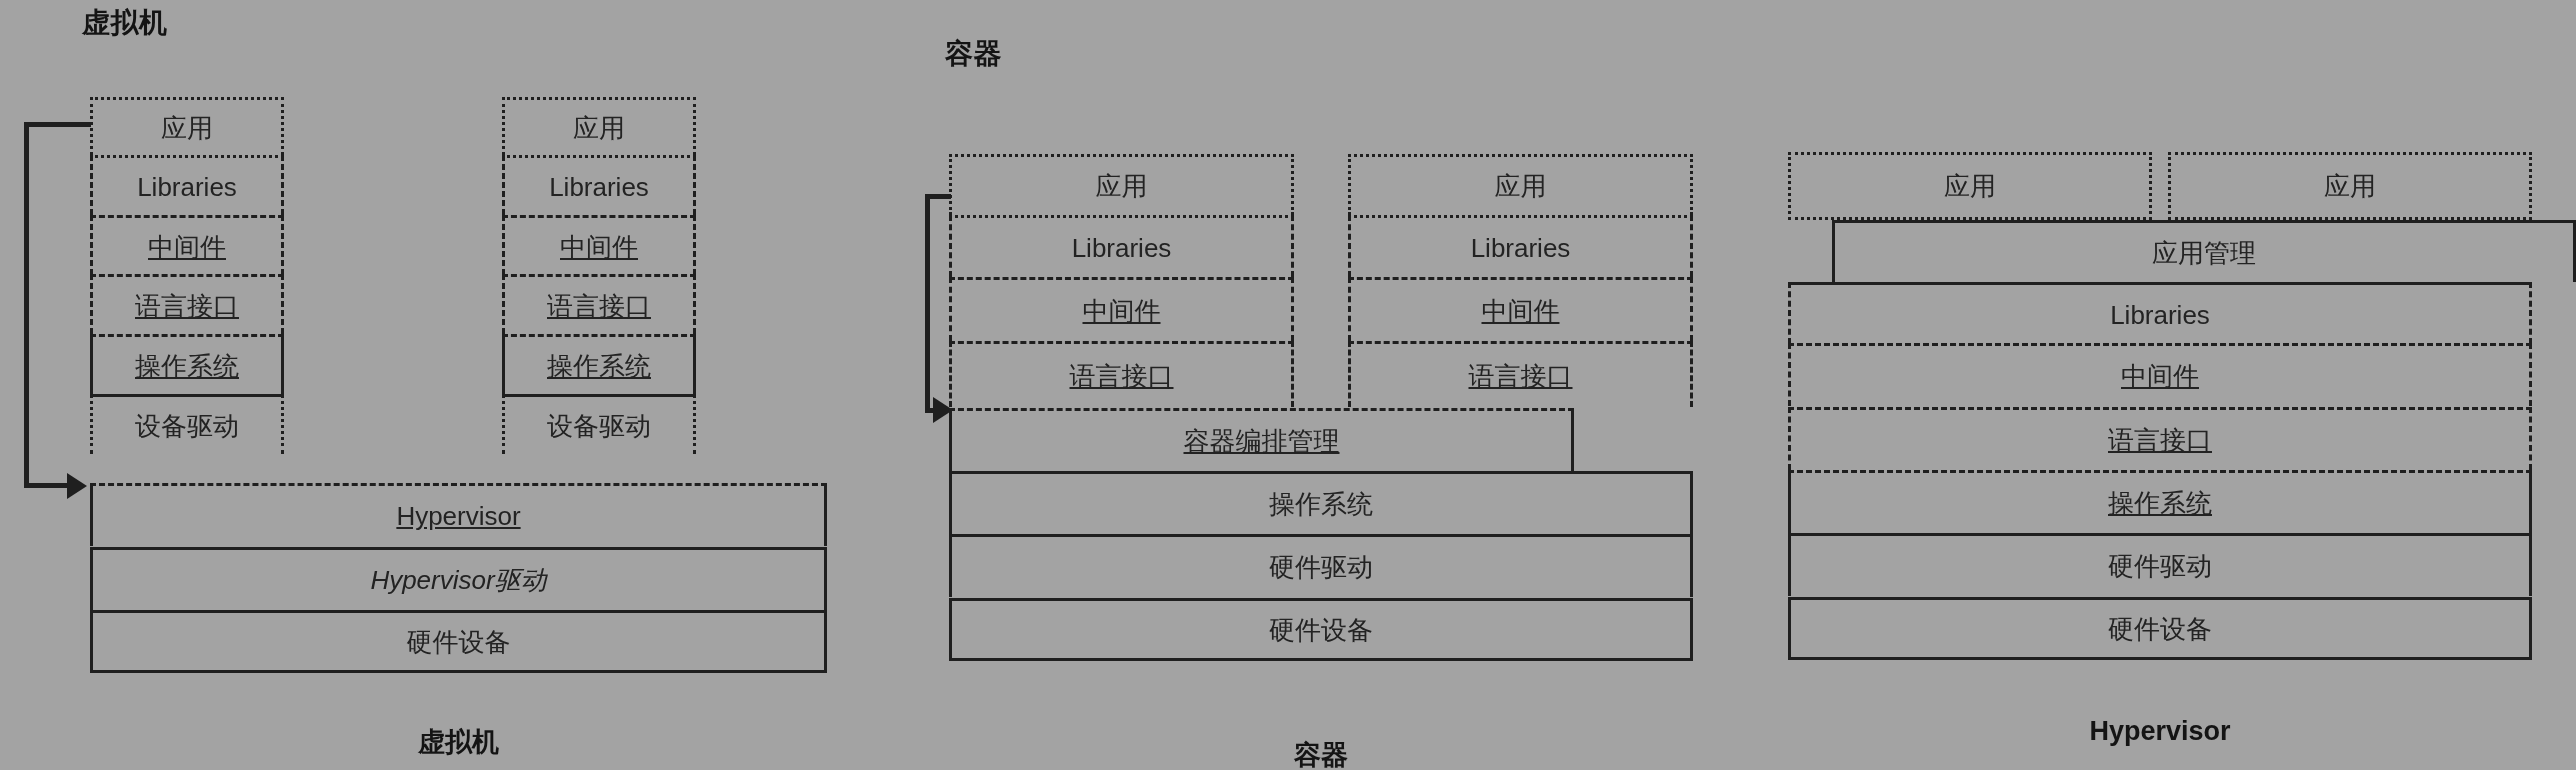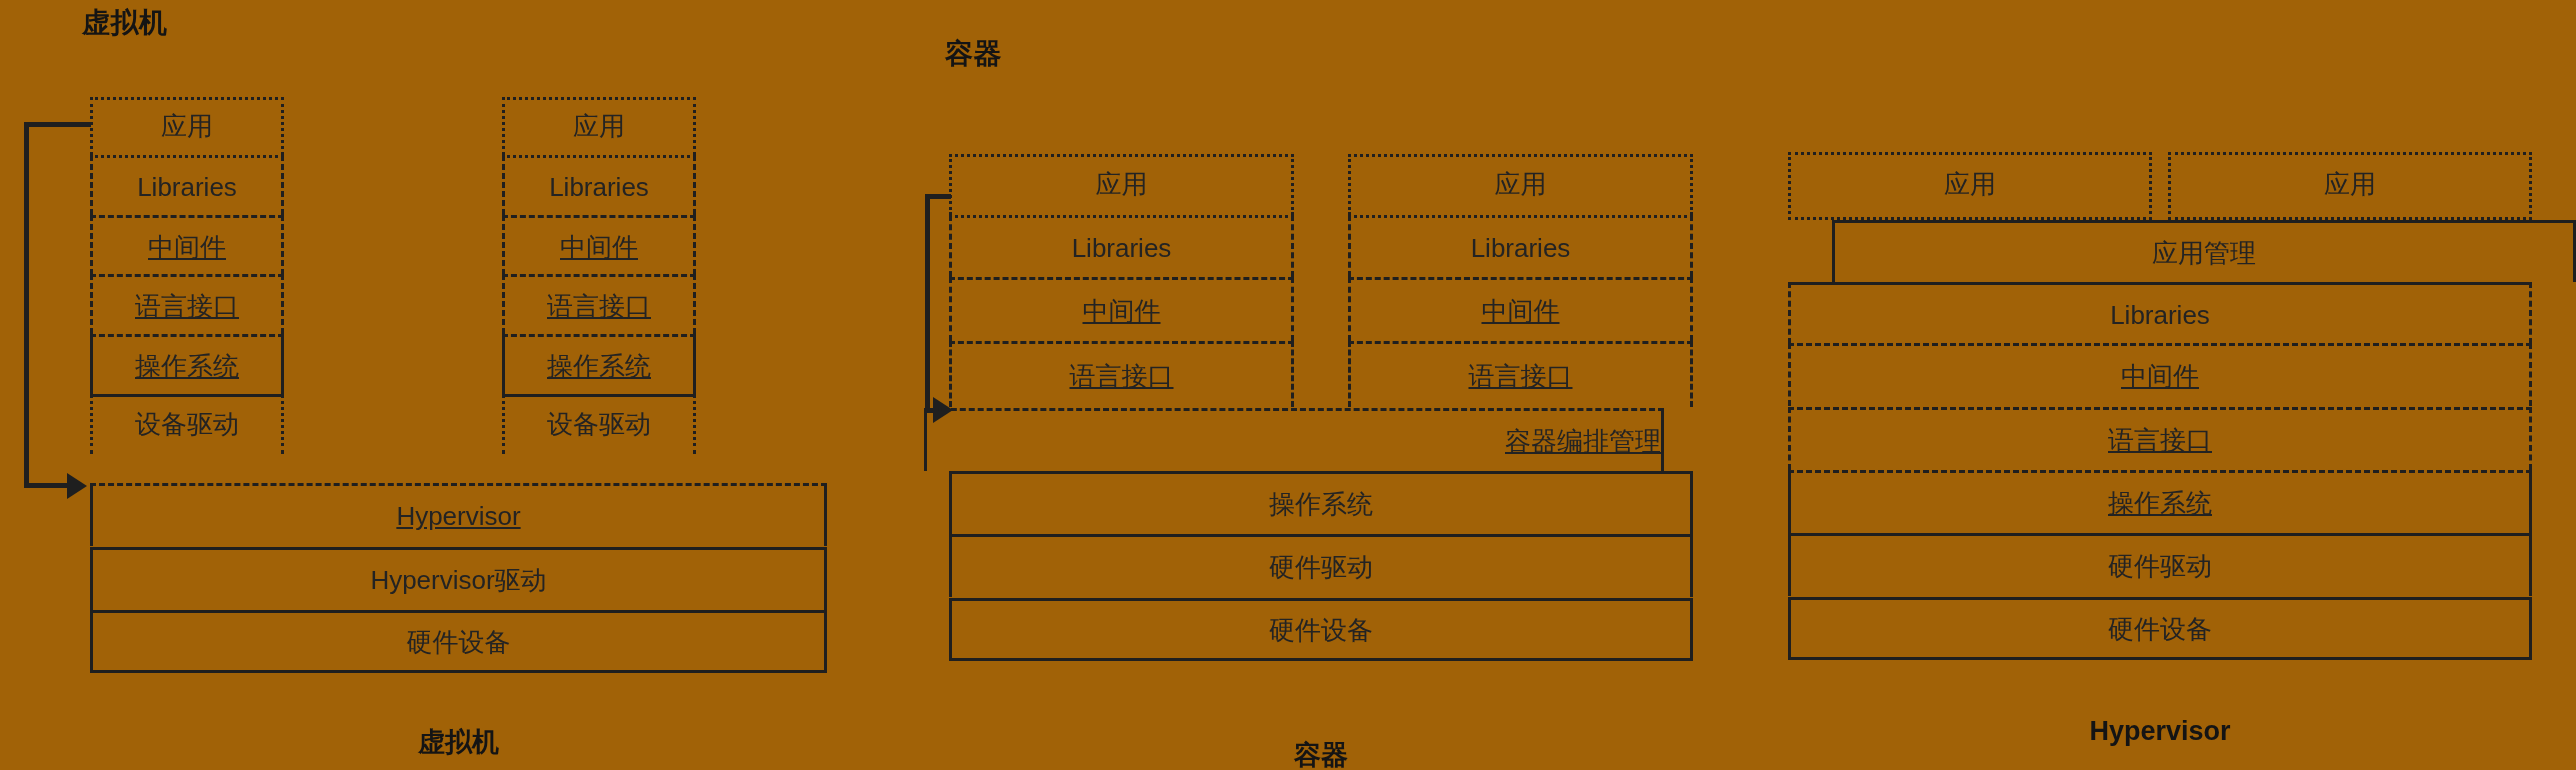--- a/index.html
+++ b/index.html
@@ -5,21 +5,21 @@
   html,body{margin:0;padding:0;background:#ffffff;}
   body{
     font-family:"Liberation Sans","DejaVu Sans",sans-serif;
     color:#1a1a1a;
     -webkit-font-smoothing:antialiased;
   }
   #canvas{
     position:relative;
     width:2576px;
     height:770px;
-    background:#a16207;
+    background:#a3a3a3;
     overflow:hidden;
   }
 
   
   .col-title{
     position:absolute;
     font-size:28px;
     font-weight:bold;
     letter-spacing:0.5px;
     white-space:nowrap;
@@ -45,21 +45,21 @@
     line-height:1;
     color:#232323;
     background:transparent;
     white-space:nowrap;
   }
   .cell span{pointer-events:none;}
 
   
   .b-solid-lr{border-left:3.7px solid #1f1f1f;border-right:3.7px solid #1f1f1f;}
   .b-dash-lr {border-left:3.7px dashed #1f1f1f;border-right:3.7px dashed #1f1f1f;}
-  .b-dot-lr  {border-left:3.7px dotted #1f1f1f;border-right:3.7px dotted #1f1f1f;font-family:Liberation Mono, monospace;}
+  .b-dot-lr  {border-left:3.7px dotted #1f1f1f;border-right:3.7px dotted #1f1f1f;}
 
   .b-solid-t{border-top:3.7px solid #1f1f1f;}
   .b-dash-t {border-top:3.7px dashed #1f1f1f;text-decoration:underline;}
   .b-dot-t  {border-top:3.7px dotted #1f1f1f;}
 
   .b-solid-b{border-bottom:3.7px solid #1f1f1f;}
   .b-dot-b  {border-bottom:3.7px dotted #1f1f1f;}
 
   
   .conn{position:absolute;background:#1f1f1f;}
@@ -117,21 +117,21 @@
   <div class="cell b-solid-lr b-dash-t" style="left:502px;top:334px;width:194px;height:60px;">
     <span>操作系统</span>
   </div>
   <div class="cell b-dot-lr b-solid-t" style="left:502px;top:394px;width:194px;height:60px;">
     <span>设备驱动</span>
   </div>
 
   <div class="cell b-solid-lr b-dash-t" style="left:90px;top:483px;width:737px;height:63px;text-align:center;">
     <span>Hypervisor</span>
   </div>
-  <div class="cell b-solid-lr b-solid-t" style="left:90px;top:547px;width:737px;height:63px;">
+  <div class="cell b-solid-lr b-solid-t" style="left:90px;top:547px;width:737px;height:63px;font-style:italic;">
     <span>Hypervisor驱动</span>
   </div>
   <div class="cell b-solid-lr b-solid-t b-solid-b" style="left:90px;top:610px;width:737px;height:63px;">
     <span>硬件设备</span>
   </div>
 
   <div class="col-footer" style="left:90px;top:724px;width:737px;">虚拟机</div>
 
   <div class="col-title" style="left:945px;top:35px;">容器</div>
 
@@ -159,21 +159,21 @@
   <div class="cell b-dash-lr b-dot-t" style="left:1348px;top:215px;width:345px;height:62px;">
     <span>Libraries</span>
   </div>
   <div class="cell b-dash-lr b-dash-t" style="left:1348px;top:277px;width:345px;height:64px;">
     <span>中间件</span>
   </div>
   <div class="cell b-dash-lr b-dash-t" style="left:1348px;top:341px;width:345px;height:66px;">
     <span>语言接口</span>
   </div>
 
-  <div class="cell b-solid-lr b-dash-t" style="left:924px;top:408px;width:740px;height:63px;justify-content:flex-end;">
+  <div class="cell b-solid-lr b-dash-t" style="left:949px;top:408px;width:625px;height:63px;">
     <span>容器编排管理</span>
   </div>
   <div class="cell b-solid-lr b-solid-t" style="left:949px;top:471px;width:744px;height:63px;">
     <span>操作系统</span>
   </div>
   <div class="cell b-solid-lr b-solid-t" style="left:949px;top:534px;width:744px;height:63px;">
     <span>硬件驱动</span>
   </div>
   <div class="cell b-solid-lr b-solid-t b-solid-b" style="left:949px;top:598px;width:744px;height:63px;">
     <span>硬件设备</span>

